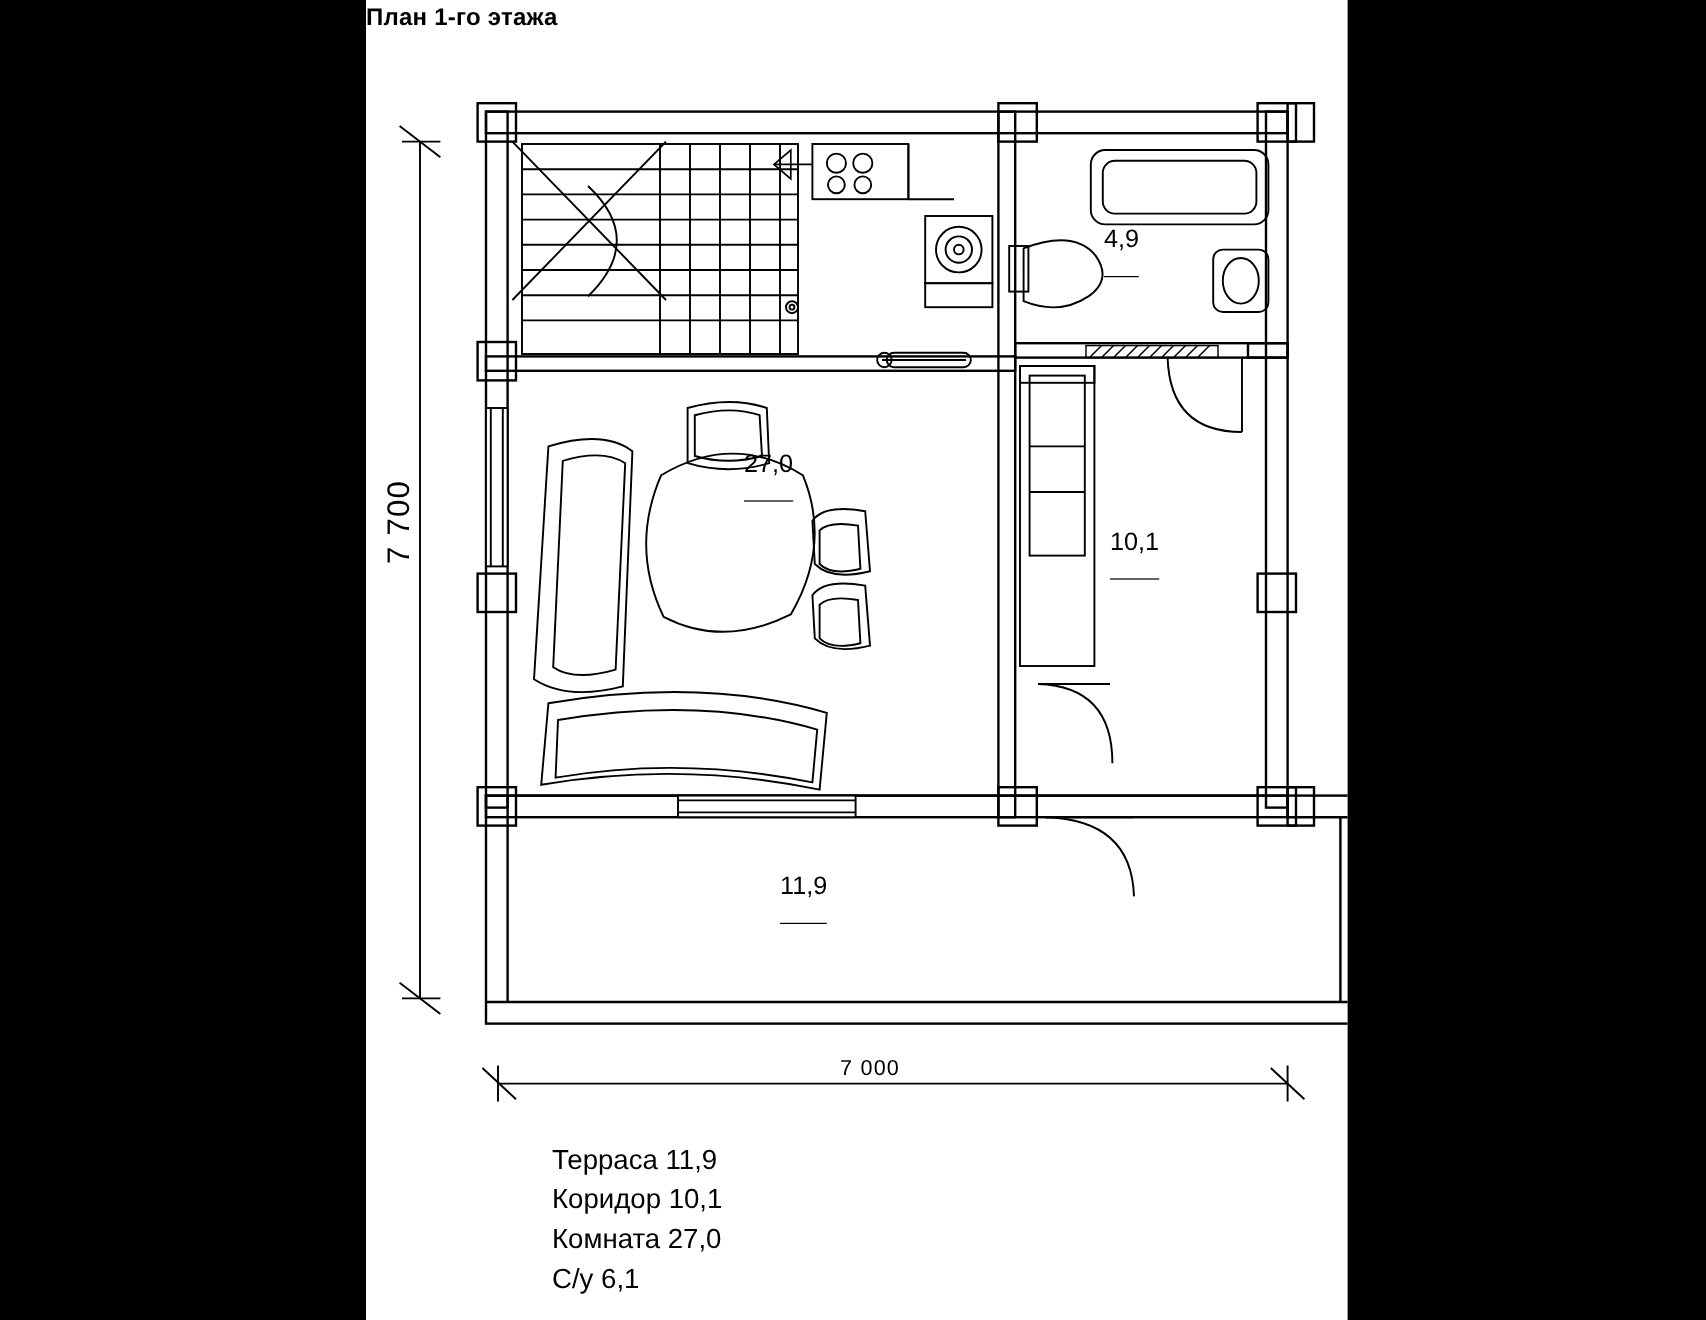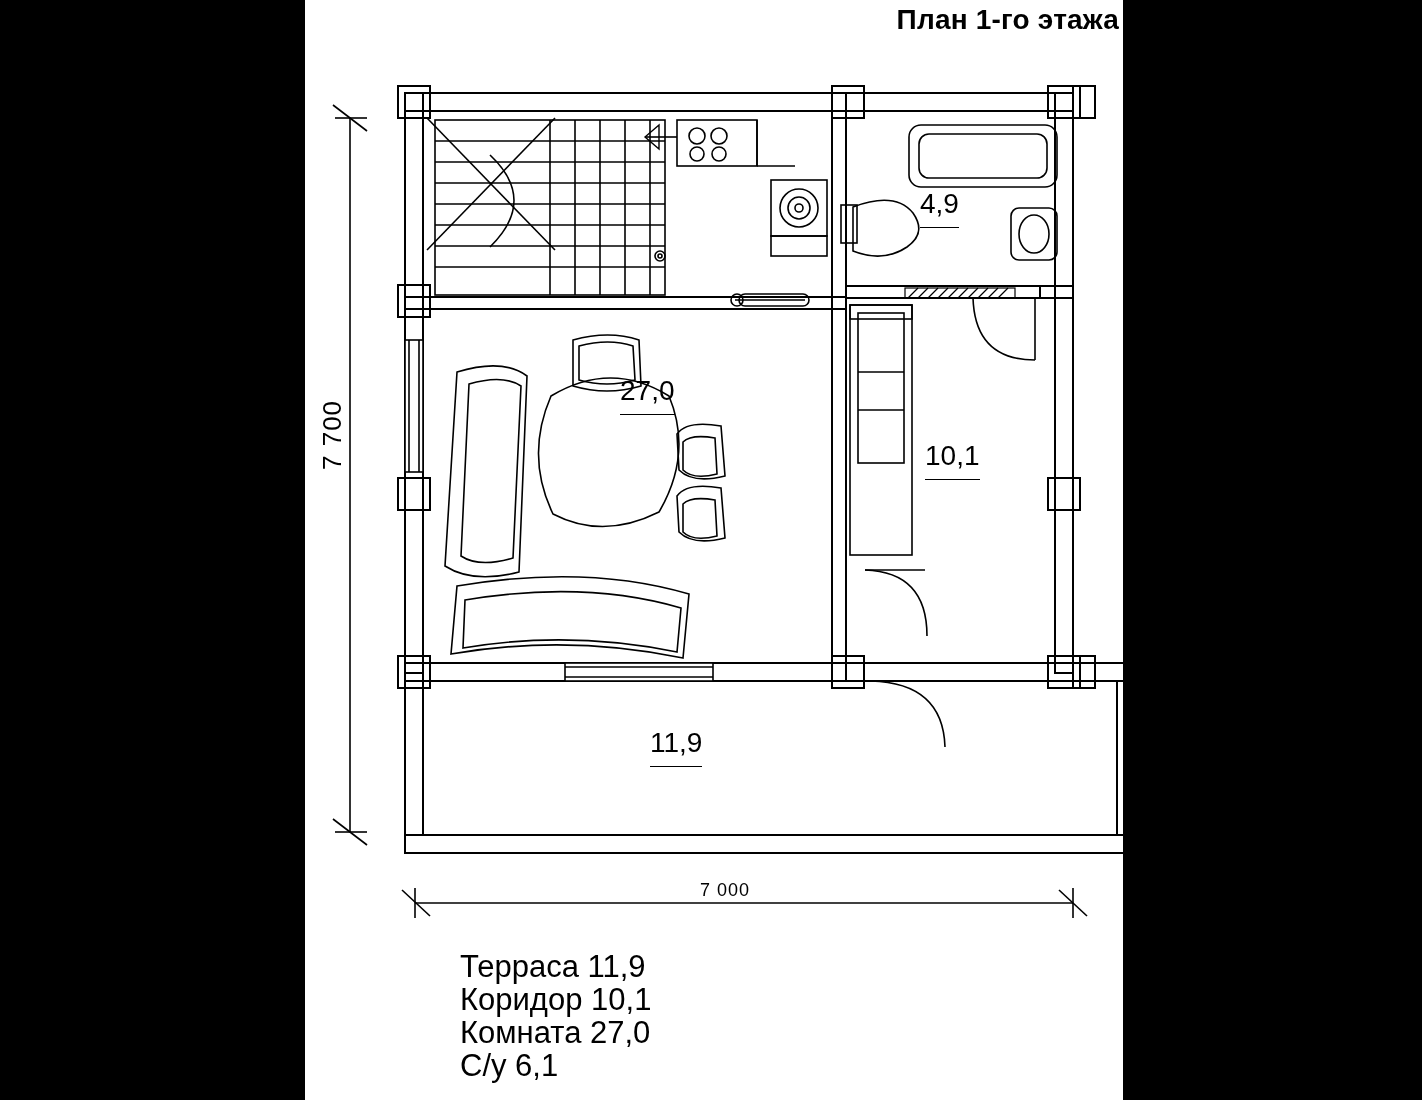--- a/index.html
+++ b/index.html
@@ -21,39 +21,39 @@
     top: 0;
     width: 818px;
     height: 1100px;
     background: #ffffff;
   }
   #title {
     position: absolute;
     left: 0;
     top: 4px;
     width: 814px;
-    text-align: right;
-    font-size: 28px;
+    text-align: left;
+    font-size: 20px;
     font-weight: bold;
     color: #000000;
     letter-spacing: 0.2px;
   }
   
   .svgwrap {
     position: absolute;
     left: 0;
     top: 0;
     width: 818px;
     height: 1100px;
   }
   .legend {
     position: absolute;
     left: 155px;
     top: 950px;
-    font-size: 31px;
+    font-size: 23px;
     color: #000000;
     line-height: 33px;
   }
   .legend div { white-space: pre; }
   .dimlabel {
     position: absolute;
     font-size: 23px;
     color: #000000;
   }
   #dim-width {
@@ -66,24 +66,24 @@
     left: 12px;
     top: 470px;
     transform: rotate(-90deg);
     transform-origin: left top;
     font-size: 26px;
     letter-spacing: 1px;
     white-space: nowrap;
   }
   .area {
     position: absolute;
-    font-size: 28px;
+    font-size: 21px;
     color: #000000;
     border-bottom: 1.5px solid #000;
-    padding-bottom: 7px;
+    padding-bottom: 18px;
   }
   #area-room   { left: 315px; top: 375px; }
   #area-wc     { left: 615px; top: 188px; }
   #area-corr   { left: 620px; top: 440px; }
   #area-terr   { left: 345px; top: 727px; text-align: center; }
 </style>
 </head>
 <body>
 
 <div id="root">

